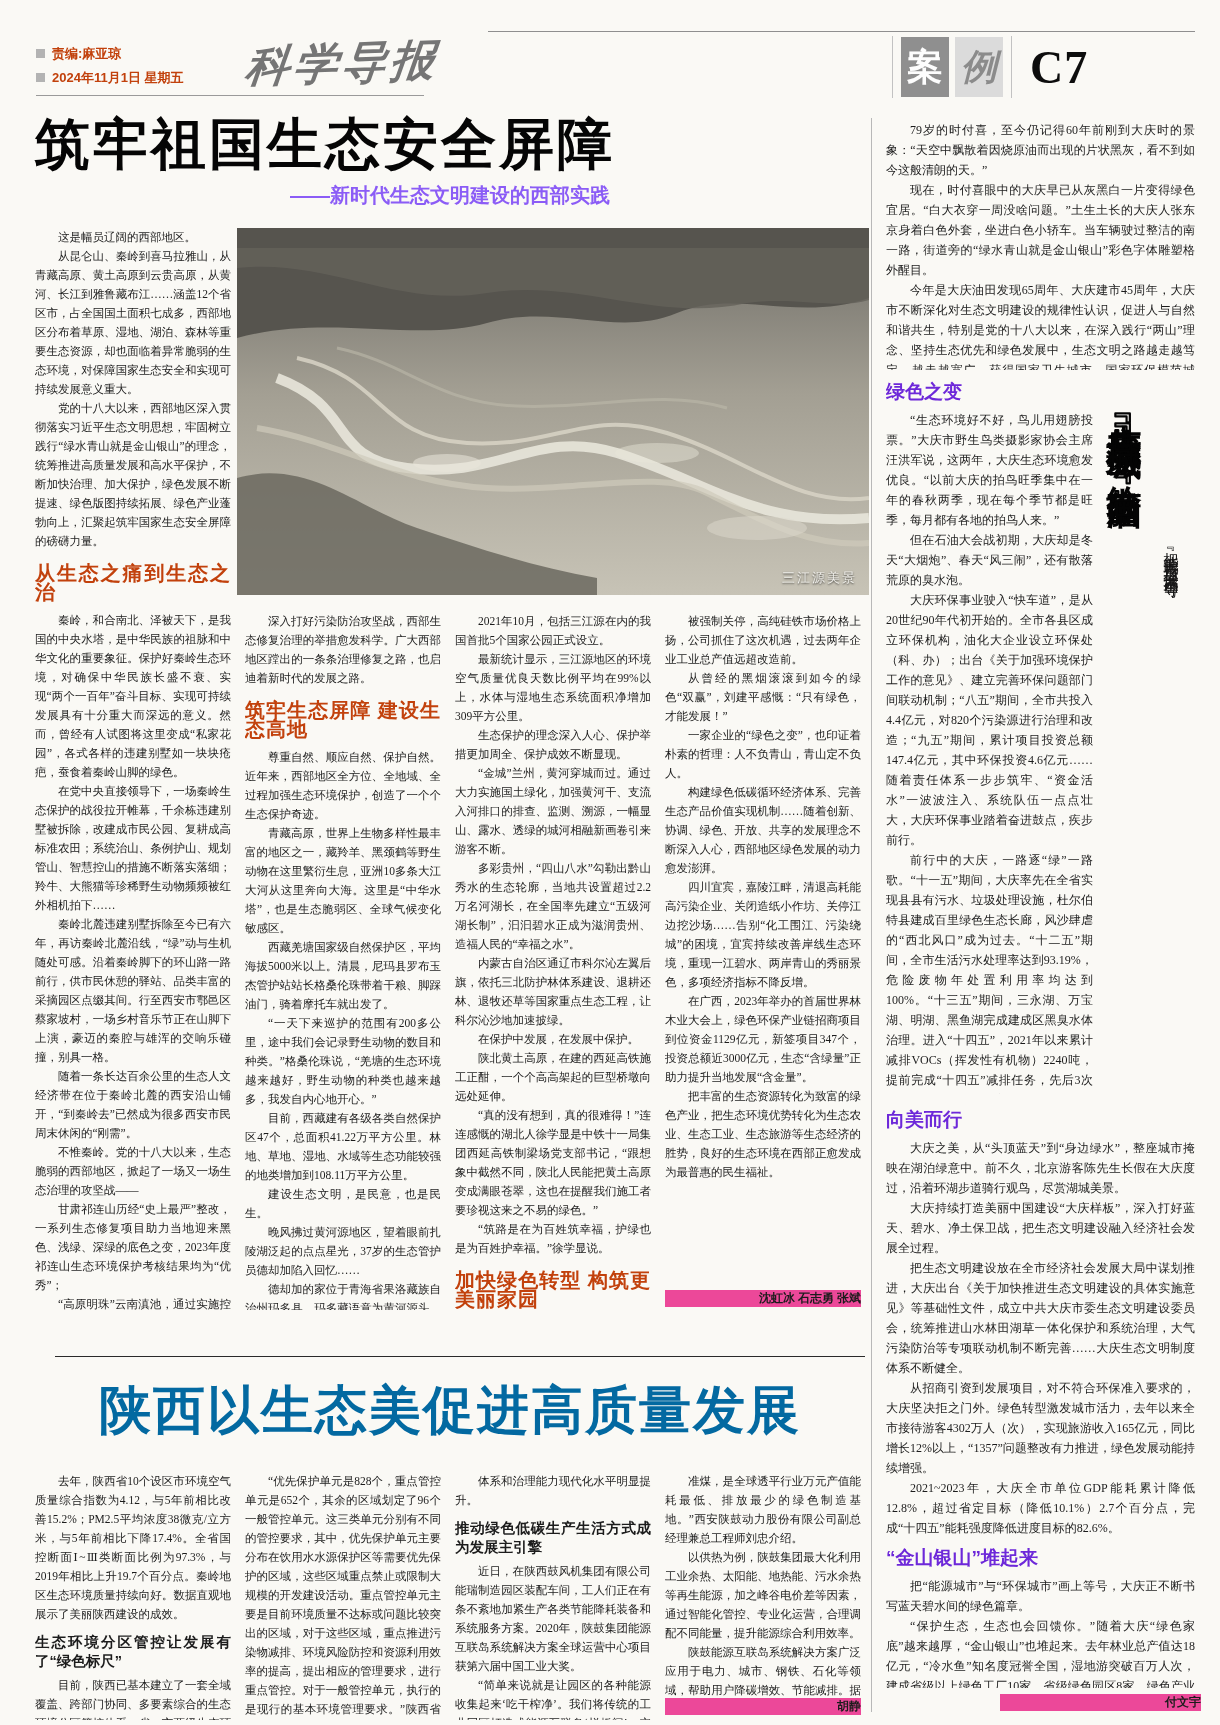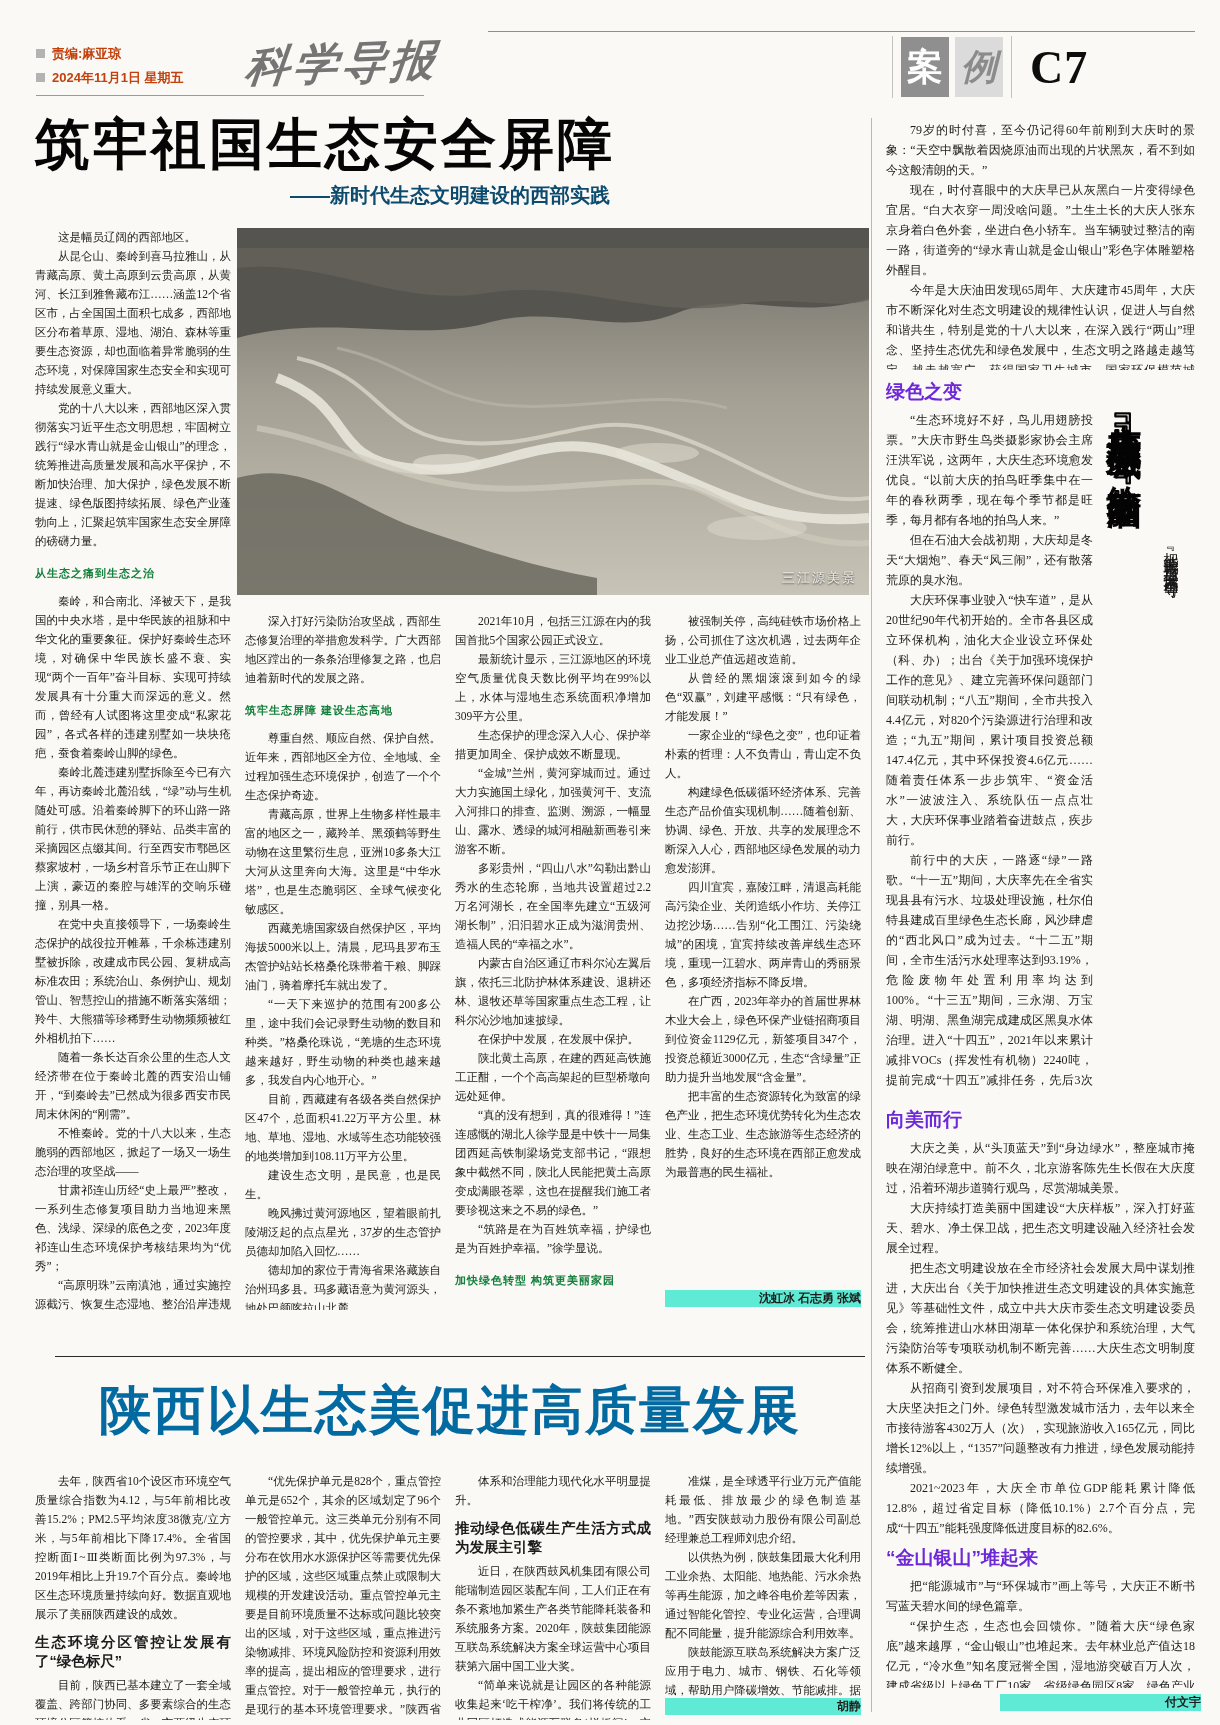--- a/index.html
+++ b/index.html
@@ -19,30 +19,30 @@
   .boxA,.boxB{display:inline-flex;align-items:center;justify-content:center;width:48px;height:60px;
               font-family:"Liberation Sans","DejaVu Sans",sans-serif;font-size:36px;font-weight:700;}
   .boxA{background:#8f8f8f;color:#fdfdfd;margin-right:6px;}
   .boxB{background:#dbdbdb;color:#8b8b8b;font-style:italic;font-family:"Liberation Serif",serif;}
   .pageno{font-size:46px;font-weight:900;color:#0d0d0d;margin-left:10px;letter-spacing:1px;}
   
   .mhead{position:absolute;left:35px;top:108px;width:830px;margin:0;text-align:left;
          font-family:"Liberation Sans","DejaVu Sans",sans-serif;font-size:55px;font-weight:900;
          letter-spacing:3px;color:#050505;}
   .msub{position:absolute;left:35px;top:182px;width:830px;text-align:center;font-size:20px;font-weight:600;
-        font-family:"Liberation Sans","DejaVu Sans",sans-serif;color:#0c4a6e;}
+        font-family:"Liberation Sans","DejaVu Sans",sans-serif;color:#8b5cf6;}
   .photo{position:absolute;left:237px;top:228px;width:632px;height:367px;overflow:hidden;background:#9a968c;}
   .photo svg{display:block;width:100%;height:100%;}
   .cap{position:absolute;right:12px;bottom:8px;color:#f2f1ec;font-size:13px;letter-spacing:2px;
        text-shadow:0 1px 2px rgba(0,0,0,.7);}
   .col{position:absolute;width:196px;font-size:11.5px;line-height:19px;overflow:hidden;text-align:justify;}
   .para{margin:0;text-indent:2em;}
   .bhead{font-family:"Liberation Sans","DejaVu Sans",sans-serif;font-weight:700;text-indent:0;}
-  .col .bhead{font-size:11px;margin:13px 0 9px;letter-spacing:1px;color:#15803d;}
-  .byline{position:absolute;font-weight:700;font-size:12px;text-align:right;background:#5eead4;}
+  .col .bhead{font-size:20px;margin:13px 0 9px;letter-spacing:1px;color:#c2410c;}
+  .byline{position:absolute;font-weight:700;font-size:12px;text-align:right;background:#ec4899;}
   .byl-main{left:665px;top:1290px;width:196px;}
   
   .bdivider{position:absolute;left:55px;top:1356px;width:810px;border-top:1.5px solid #2a2a2a;}
   .bhead2{position:absolute;left:35px;top:1376px;width:830px;margin:0;text-align:center;
           font-size:52px;font-weight:900;letter-spacing:2px;color:#0369a1;}
   .dcol{position:absolute;top:1472px;width:196px;height:248px;font-size:11.5px;line-height:19px;
         overflow:hidden;text-align:justify;}
   .dcol .bhead{font-size:14.5px;line-height:19px;margin:9px 0 5px;}
   .byl-sx{left:665px;top:1698px;width:190px;padding-left:6px;}
   
@@ -107,22 +107,22 @@
     </svg>
     <div class="cap">三江源美景</div>
   </div>
 
   <div class="col" style="left:35px;top:228px;height:1082px">
       <p class="para">这是幅员辽阔的西部地区。</p>
       <p class="para">从昆仑山、秦岭到喜马拉雅山，从青藏高原、黄土高原到云贵高原，从黄河、长江到雅鲁藏布江……涵盖12个省区市，占全国国土面积七成多，西部地区分布着草原、湿地、湖泊、森林等重要生态资源，却也面临着异常脆弱的生态环境，对保障国家生态安全和实现可持续发展意义重大。</p>
       <p class="para">党的十八大以来，西部地区深入贯彻落实习近平生态文明思想，牢固树立践行“绿水青山就是金山银山”的理念，统筹推进高质量发展和高水平保护，不断加快治理、加大保护，绿色发展不断提速、绿色版图持续拓展、绿色产业蓬勃向上，汇聚起筑牢国家生态安全屏障的磅礴力量。</p>
       <div class="bhead">从生态之痛到生态之治</div>
       <p class="para">秦岭，和合南北、泽被天下，是我国的中央水塔，是中华民族的祖脉和中华文化的重要象征。保护好秦岭生态环境，对确保中华民族长盛不衰、实现“两个一百年”奋斗目标、实现可持续发展具有十分重大而深远的意义。然而，曾经有人试图将这里变成“私家花园”，各式各样的违建别墅如一块块疮疤，蚕食着秦岭山脚的绿色。</p>
+      <p class="para">在党中央直接领导下，一场秦岭生态保护的战役拉开帷幕，千余栋违建别墅被拆除，改建成市民公园、复耕成高标准农田；系统治山、条例护山、规划管山、智慧控山的措施不断落实落细；羚牛、大熊猫等珍稀野生动物频频被红外相机拍下……</p>
       <p class="para">秦岭北麓违建别墅拆除至今已有六年，再访秦岭北麓沿线，“绿”动与生机随处可感。沿着秦岭脚下的环山路一路前行，供市民休憩的驿站、品类丰富的采摘园区点缀其间。行至西安市鄠邑区蔡家坡村，一场乡村音乐节正在山脚下上演，豪迈的秦腔与雄浑的交响乐碰撞，别具一格。</p>
-      <p class="para">在党中央直接领导下，一场秦岭生态保护的战役拉开帷幕，千余栋违建别墅被拆除，改建成市民公园、复耕成高标准农田；系统治山、条例护山、规划管山、智慧控山的措施不断落实落细；羚牛、大熊猫等珍稀野生动物频频被红外相机拍下……</p>
       <p class="para">随着一条长达百余公里的生态人文经济带在位于秦岭北麓的西安沿山铺开，“到秦岭去”已然成为很多西安市民周末休闲的“刚需”。</p>
       <p class="para">不惟秦岭。党的十八大以来，生态脆弱的西部地区，掀起了一场又一场生态治理的攻坚战——</p>
       <p class="para">甘肃祁连山历经“史上最严”整改，一系列生态修复项目助力当地迎来黑色、浅绿、深绿的底色之变，2023年度祁连山生态环境保护考核结果均为“优秀”；</p>
       <p class="para">“高原明珠”云南滇池，通过实施控源截污、恢复生态湿地、整治沿岸违规违建问题，如今清波荡漾、海鸥高飞，明珠神采再现；</p>
     </div>
   <div class="col" style="left:245px;top:612px;height:698px">
       <p class="para">深入打好污染防治攻坚战，西部生态修复治理的举措愈发科学。广大西部地区蹚出的一条条治理修复之路，也启迪着新时代的发展之路。</p>
       <div class="bhead">筑牢生态屏障 建设生态高地</div>
       <p class="para">尊重自然、顺应自然、保护自然。近年来，西部地区全方位、全地域、全过程加强生态环境保护，创造了一个个生态保护奇迹。</p>
       <p class="para">青藏高原，世界上生物多样性最丰富的地区之一，藏羚羊、黑颈鹤等野生动物在这里繁衍生息，亚洲10多条大江大河从这里奔向大海。这里是“中华水塔”，也是生态脆弱区、全球气候变化敏感区。</p>

